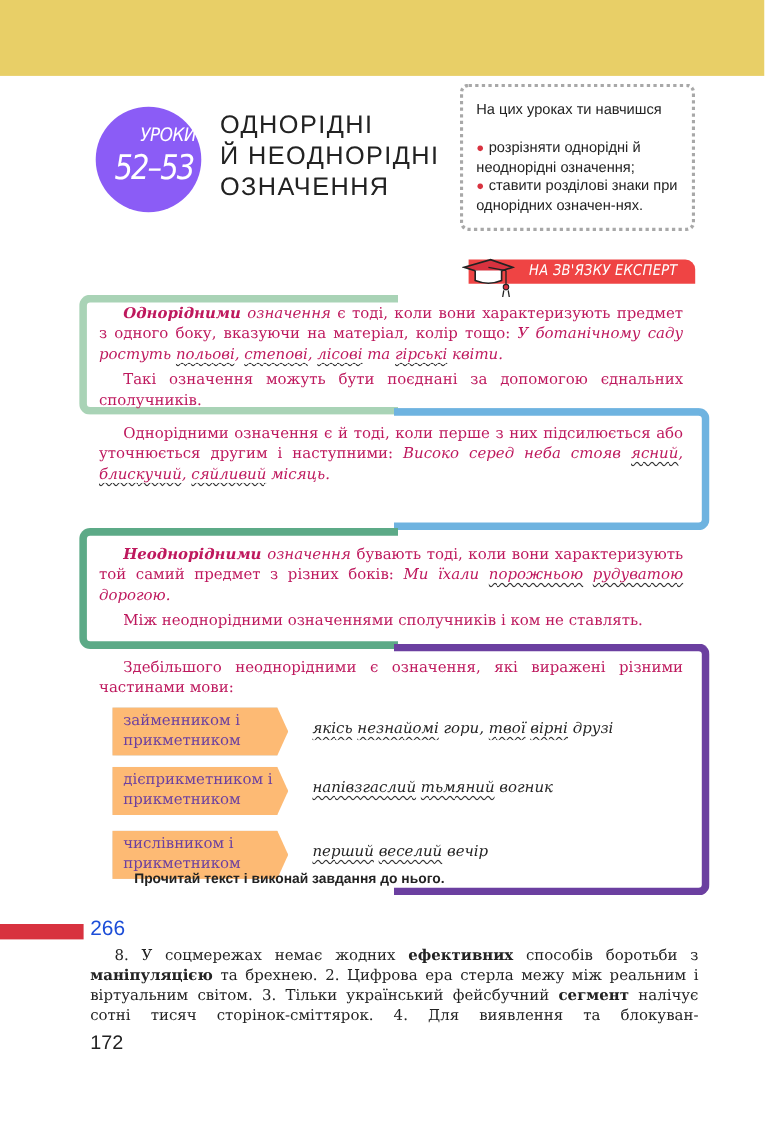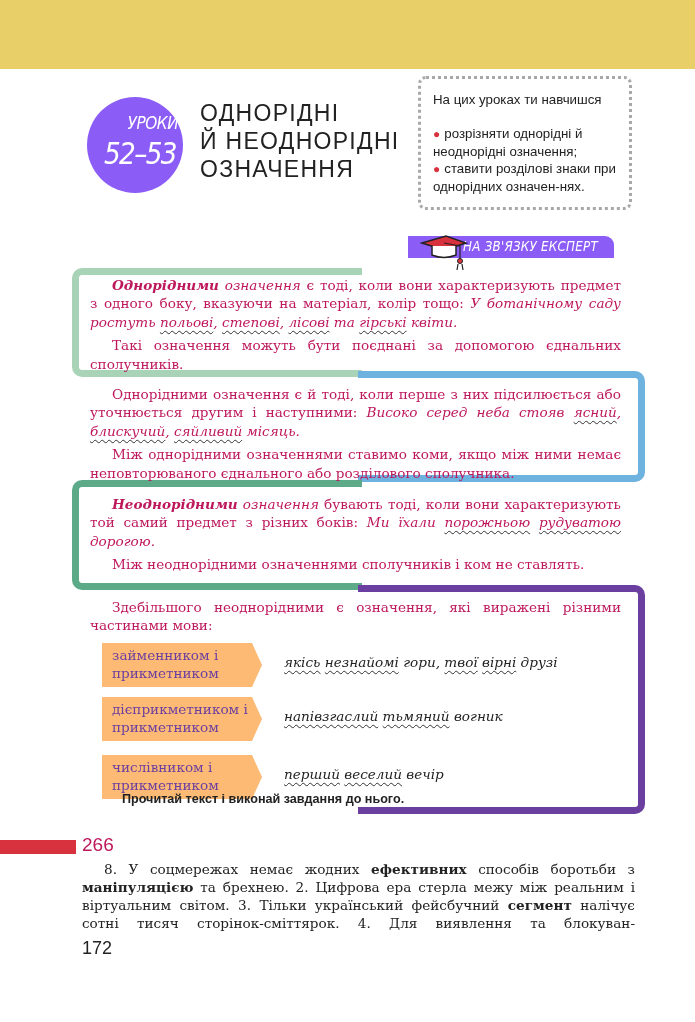--- a/index.html
+++ b/index.html
@@ -13,42 +13,42 @@
   .badge .num { position: absolute; left: 0; right: 0; top: 38px; font-family: "DejaVu Sans", sans-serif; font-style: italic; font-size: 31px; letter-spacing: -2px; transform: scaleX(0.85); }
 
   .title { position: absolute; left: 200px; top: 99px; font-family: "Liberation Sans", sans-serif; font-size: 23px; line-height: 28px; letter-spacing: 1.3px; color: #222; }
   .title div { white-space: nowrap; }
 
   .goals { position: absolute; left: 418px; top: 76px; width: 214px; height: 134px; border: 3px dotted #a8a8a8; border-radius: 8px; padding: 12px 8px 0 12px; font-family: "Liberation Sans", sans-serif; font-size: 13.3px; line-height: 17px; color: #222; }
   .goals .head { margin-bottom: 17px; }
   .goals .item { position: relative; }
   .goals .dot { color: #d8323f; margin-right: 4px; font-size: 12px; }
 
-  .expert { position: absolute; left: 408px; top: 236px; width: 206px; height: 22px; background: #8b5cf6; border-radius: 0 9px 0 0; }
+  .expert { position: absolute; left: 426px; top: 236px; width: 206px; height: 22px; background: #ef4444; border-radius: 0 9px 0 0; }
   .expert .txt { position: absolute; left: 55px; top: 2px; color: #fff; font-family: "DejaVu Sans", sans-serif; font-style: italic; font-size: 13.5px; letter-spacing: 0.3px; transform: scaleX(0.88); transform-origin: left; white-space: nowrap; }
   .cap { position: absolute; left: 420px; top: 232px; width: 48px; height: 40px; }
 
   .box { position: absolute; }
   .txt-block { position: absolute; font-size: 13.6px; line-height: 18.4px; text-align: justify; color: #be185d; }
   .txt-block p { text-indent: 22px; }
   .txt-block p + p { margin-top: 5px; }
   .wavy { text-decoration: underline wavy #333; text-decoration-thickness: 1px; text-underline-offset: 3px; }
   em { font-style: italic; }
 
   .b1 { left: 72px; top: 268px; width: 290px; height: 109px; border-left: 7px solid #a9d3b6; border-top: 7px solid #a9d3b6; border-bottom: 7px solid #a9d3b6; border-radius: 10px 0 0 10px; }
   .b2 { left: 358px; top: 371px; width: 287px; height: 111px; border-right: 7px solid #6eb3e0; border-top: 7px solid #6eb3e0; border-bottom: 7px solid #6eb3e0; border-radius: 0 10px 10px 0; }
   .b3 { left: 72px; top: 480px; width: 290px; height: 110px; border-left: 7px solid #5caa87; border-top: 7px solid #5caa87; border-bottom: 7px solid #5caa87; border-radius: 10px 0 0 10px; }
   .b4 { left: 358px; top: 585px; width: 287px; height: 229px; border-right: 7px solid #6b3fa0; border-top: 7px solid #6b3fa0; border-bottom: 7px solid #6b3fa0; border-radius: 0 10px 10px 0; }
 
   .pos-row { position: absolute; left: 102px; height: 44px; }
   .pos-tag { position: absolute; left: 0; top: 0; width: 160px; height: 44px; background: #fdba74; box-shadow: 0 0 5px rgba(110,179,224,0.55); clip-path: polygon(0 0, 150px 0, 160px 50%, 150px 100%, 0 100%); padding: 3px 0 0 10px; font-size: 13.6px; line-height: 18px; color: #6b3fa0; }
   .pos-ex { position: absolute; left: 182px; top: 11px; font-size: 13.6px; font-style: italic; white-space: nowrap; color: #222; }
 
   .ex-bar { position: absolute; left: 0; top: 840px; width: 76px; height: 14px; background: #d8323f; }
-  .ex-num { position: absolute; left: 82px; top: 834px; font-family: "Liberation Sans", sans-serif; font-size: 19px; color: #be185d; }
+  .ex-num { position: absolute; left: 82px; top: 834px; font-family: "Liberation Sans", sans-serif; font-size: 19px; color: #1d4ed8; }
   .ex-title { position: absolute; left: 122px; top: 792px; font-family: "Liberation Sans", sans-serif; font-weight: bold; font-size: 12.6px; color: #222; }
   .ex-text { position: absolute; left: 82px; top: 860px; width: 553px; font-size: 13.6px; line-height: 18px; text-align: justify; text-align-last: justify; }
   .ex-text p { text-indent: 22px; }
   .ex-text b { font-weight: bold; }
 
   .pagenum { position: absolute; left: 82px; top: 938px; font-family: "Liberation Sans", sans-serif; font-size: 18px; color: #222; }
 </style>
 </head>
 <body>
 
@@ -88,21 +88,20 @@
 <div class="box b3"></div>
 <div class="box b4"></div>
 
 <div class="txt-block" style="left:90px; top:276px; width:531px;">
   <p><b><em>Однорідними</em></b> <em>означення</em> <span>є тоді, коли вони характеризують предмет з одного боку, вказуючи на матеріал, колір тощо:</span> <em><span>У ботанічному саду ростуть</span> <span class="wavy">польові</span>, <span class="wavy">степові</span>, <span class="wavy">лісові</span> <span>та</span> <span class="wavy">гірські</span> <span>квіти.</span></em></p>
   <p>Такі означення можуть бути поєднані за допомогою єднальних сполучників.</p>
 </div>
 
 <div class="txt-block" style="left:90px; top:385px; width:531px;">
   <p><span>Однорідними означення є й тоді, коли перше з них підсилюється або уточнюється другим і наступними:</span> <em><span>Високо серед неба стояв</span> <span class="wavy">ясний</span>, <span class="wavy">блискучий</span>, <span class="wavy">сяйливий</span> <span>місяць.</span></em></p>
-  <p>Між однорідними означеннями ставимо коми, якщо між ними немає неповторюваного єднального або розділового сполучника.</p>
 </div>
 
 <div class="txt-block" style="left:90px; top:495px; width:531px;">
   <p><b><em>Неоднорідними</em></b> <em>означення</em> <span>бувають тоді, коли вони характеризують той самий предмет з різних боків:</span> <em><span>Ми їхали</span> <span class="wavy">порожньою</span> <span class="wavy">рудуватою</span> <span>дорогою.</span></em></p>
   <p>Між неоднорідними означеннями сполучників і ком не ставлять.</p>
 </div>
 
 <div class="txt-block" style="left:90px; top:598px; width:531px;">
   <p>Здебільшого неоднорідними є означення, які виражені різними частинами мови:</p>
 </div>

